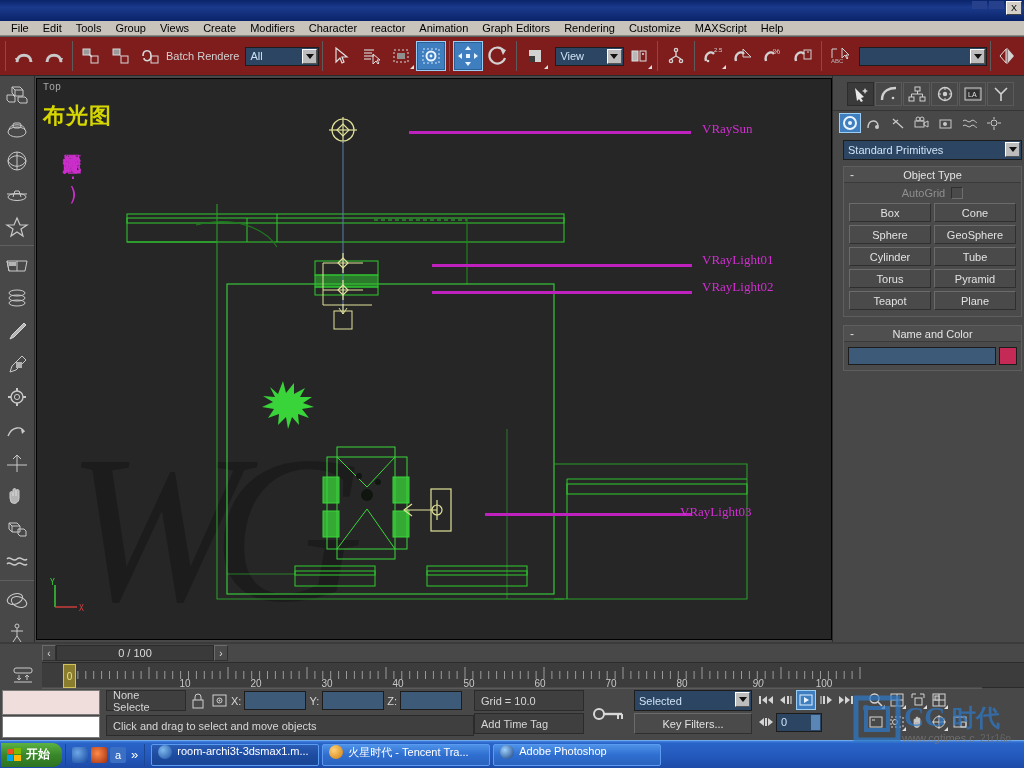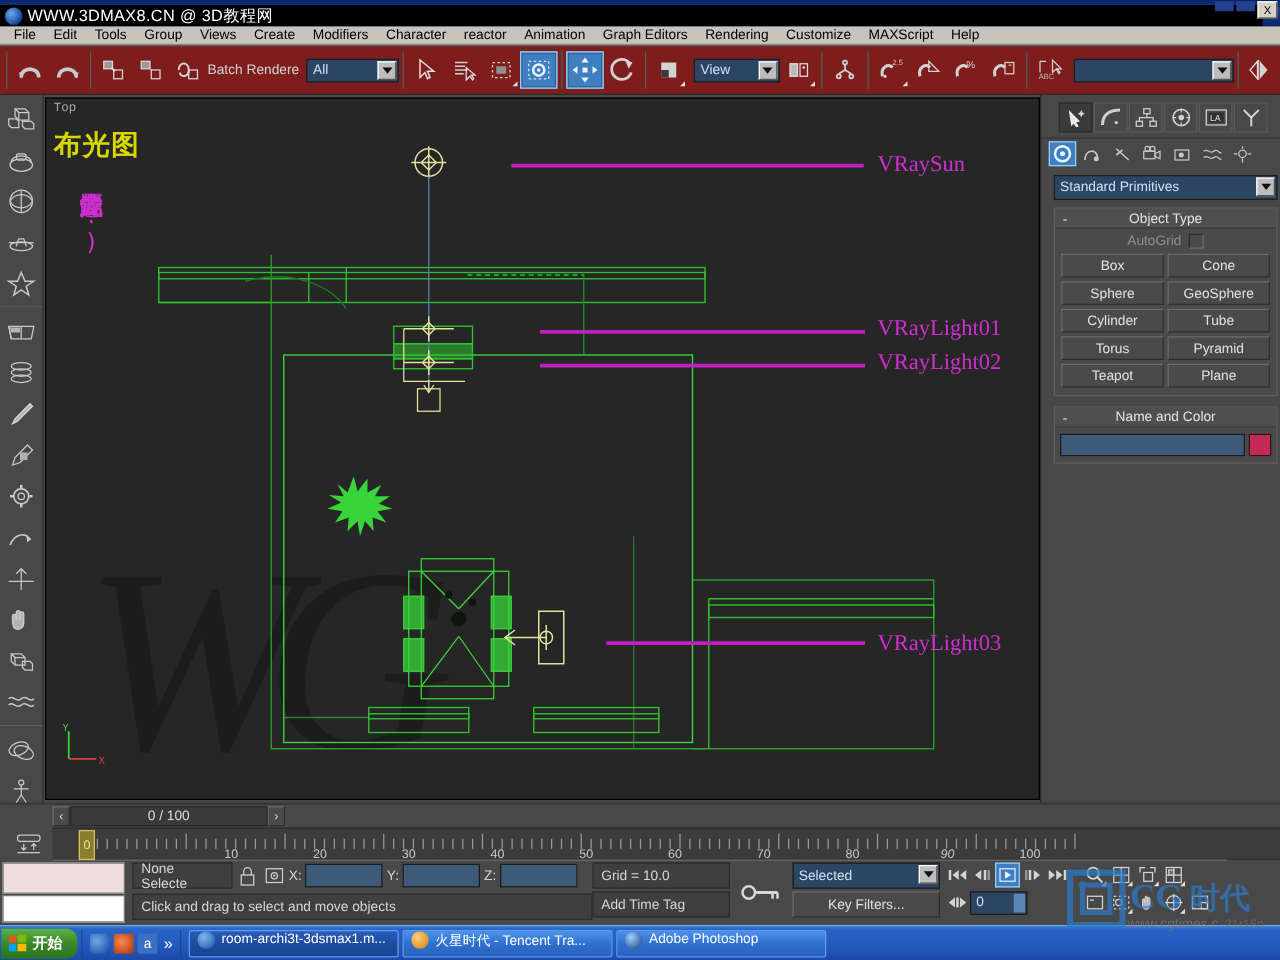--- a/index.html
+++ b/index.html
@@ -112,21 +112,21 @@
               font-family:"Liberation Mono",monospace;}
   .vp-title { position:absolute; left:6px; top:22px; color:#d7d700; font-size:22px;
               font-weight:bold; font-family:"DejaVu Sans",sans-serif; letter-spacing:1px;}
   .vp-vertical {
     position:absolute; left:28px; top:60px; width:30px;
     color:#cc2fcc; font-size:19px; line-height:44px; font-family:"DejaVu Sans",sans-serif;
     writing-mode:vertical-rl; text-orientation:upright;
   }
   .vp-lightlabel {
     position:absolute; color:#d02fd0; font-family:"Liberation Serif",serif;
-    font-size:18px; white-space:nowrap;
+    font-size:13px; white-space:nowrap;
   }
   .leader { position:absolute; height:3px; background:#bf21bf; }
   .wmark {
     position:absolute; left:30px; top:330px; font-size:210px; color:#000;
     opacity:0.25; font-family:"Liberation Serif",serif; font-style:italic;
     pointer-events:none; user-select:none; letter-spacing:-30px;
   }
   .axis-tri { position:absolute; left:12px; bottom:22px; }
 
   
@@ -236,24 +236,20 @@
   .cgmark {
     position:absolute; right:4px; bottom:18px; width:168px; height:58px;
     pointer-events:none; z-index:40;
   }
   .cg-text { font-family:"Liberation Serif",serif; font-weight:bold; }
 </style>
 </head>
 <body>
 
 <div class="titlebar">
-  <div class="titlebar-inner">
-    <div class="title-logo"></div>
-    <span class="title-text">WWW.3DMAX8.CN @ 3D教程网</span>
-  </div>
   <div class="title-btns">
     <div class="tb-btn small"></div>
     <div class="tb-btn small"></div>
     <div class="tb-btn">X</div>
   </div>
 </div>
 
 <div class="menubar">
   <div class="mi">File</div>
   <div class="mi">Edit</div>
@@ -731,21 +727,21 @@
       </svg>
 
       <div class="leader" style="left:372px;top:52px;width:282px;"></div>
       <div class="leader" style="left:395px;top:185px;width:260px;"></div>
       <div class="leader" style="left:395px;top:212px;width:260px;"></div>
       <div class="leader" style="left:448px;top:434px;width:207px;"></div>
 
       <div class="vp-lightlabel" style="left:665px;top:42px;">VRaySun</div>
       <div class="vp-lightlabel" style="left:665px;top:173px;">VRayLight01</div>
       <div class="vp-lightlabel" style="left:665px;top:200px;">VRayLight02</div>
-      <div class="vp-lightlabel" style="left:665px;top:425px;">VRayLight03</div>
+      <div class="vp-lightlabel" style="left:643px;top:425px;">VRayLight03</div>
 
       <svg class="axis-tri" width="40" height="40">
         <line x1="6" y1="30" x2="6" y2="8" stroke="#3ad63a" stroke-width="1.4"></line>
         <line x1="6" y1="30" x2="28" y2="30" stroke="#d64040" stroke-width="1.4"></line>
         <text x="1" y="8" fill="#3ad63a" font-size="8" font-family="monospace">Y</text>
         <text x="30" y="34" fill="#d64040" font-size="8" font-family="monospace">X</text>
       </svg>
     </div>
   </div>
 

